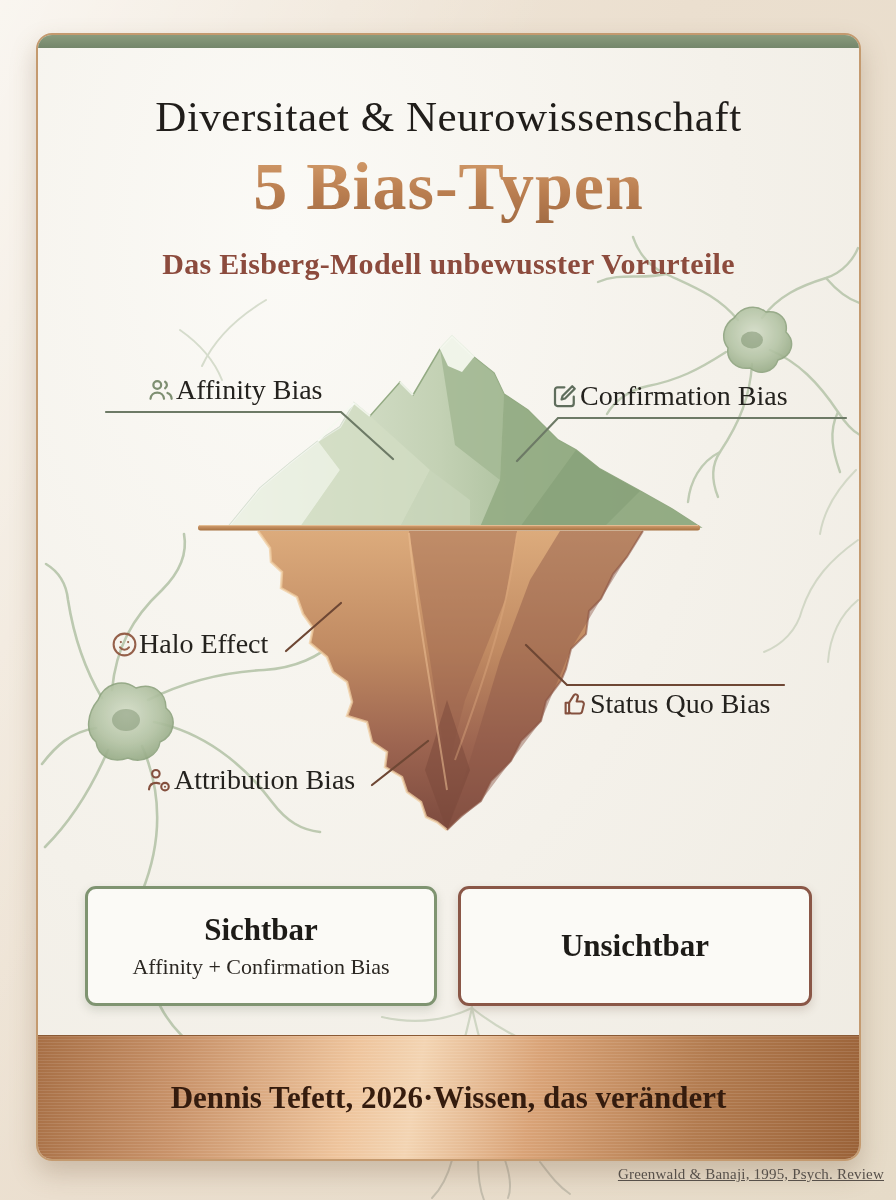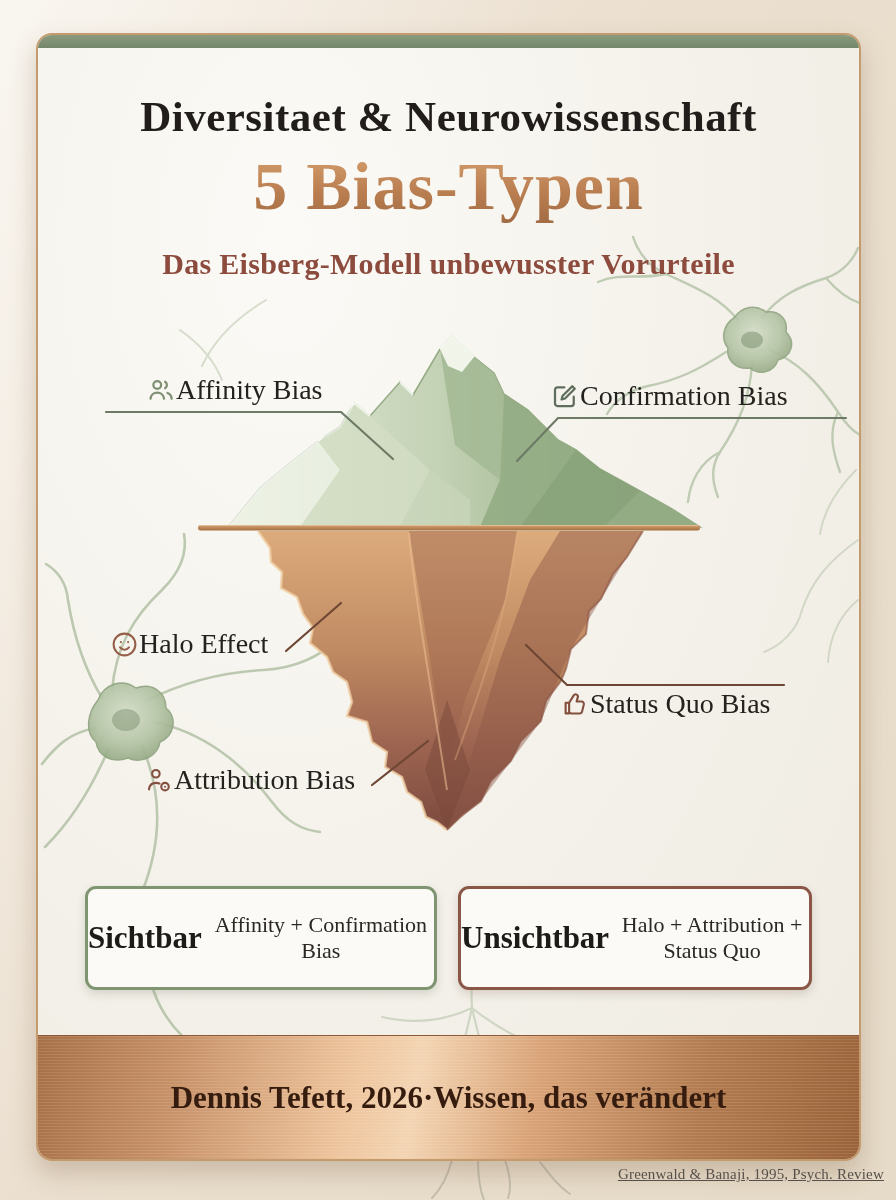--- a/index.html
+++ b/index.html
@@ -16,21 +16,21 @@
     border:2px solid #c49a6f; border-radius:16px; overflow:hidden;
     background:radial-gradient(ellipse at 30% 18%, #fbfaf6 0%, #f4f1ea 55%, #efebe2 100%);
     box-shadow:0 12px 26px rgba(120,90,60,.28);
   }
   .top-band{ position:absolute; left:0; top:0; right:0; height:13px;
     background:linear-gradient(#8a9b7d,#74866a); }
   .art{ position:absolute; inset:0; width:100%; height:100%; pointer-events:none; }
 
   .hdr-title{
     position:absolute; top:57px; left:0; right:0; text-align:center;
-    font-size:43px; font-weight:700; letter-spacing:.5px; color:#201d1a;
+    font-size:43px; font-weight:400; letter-spacing:.5px; color:#201d1a;
   }
   .hdr-headline{
     position:absolute; top:112px; left:0; right:0; text-align:center;
     font-size:68px; font-weight:700; letter-spacing:1px;
     color:#b5794c;
     background:linear-gradient(180deg,#d6a06e 5%,#bb7f51 55%,#a06a42 100%);
     -webkit-background-clip:text; background-clip:text; -webkit-text-fill-color:transparent;
   }
   .hdr-subtitle{
     position:absolute; top:212px; left:0; right:0; text-align:center;
@@ -40,22 +40,22 @@
   .bias-label{ position:absolute; display:flex; align-items:center; 
     font-size:28px; color:#24221e; white-space:nowrap; }
   .bias-label svg{ display:block; }
   .lbl-affinity{ left:108px; top:339px; }
   .lbl-confirmation{ left:512px; top:345px; }
   .lbl-halo{ left:72px; top:593px; }
   .lbl-status{ left:522px; top:653px; }
   .lbl-attribution{ left:106px; top:729px; }
 
   .legend-box{
-    position:absolute; top:851px; height:104px; border-radius:11px;
-    background:#fbfaf6; display:flex; flex-direction:row; align-items:center;
+    position:absolute; top:851px; height:120px; border-radius:11px;
+    background:#fbfaf6; display:flex; flex-direction:column; align-items:center;
     justify-content:center; gap:6px; text-align:center;
   }
   .box-visible{ left:47px; width:352px; border:3px solid #7f9471;
     box-shadow:0 4px 10px rgba(100,115,90,.22); }
   .box-invisible{ left:420px; width:354px; border:3px solid #8a5747;
     box-shadow:0 4px 10px rgba(115,85,70,.22); }
   .legend-title{ font-size:31px; font-weight:700; color:#1d1b17; }
   .legend-sub{ font-size:22px; color:#2b2722; }
 
   .footer-band{
@@ -251,21 +251,20 @@
       </svg>
       <span>Attribution Bias</span>
     </div>
 
     <div class="legend-box box-visible">
       <div class="legend-title">Sichtbar</div>
       <div class="legend-sub">Affinity + Confirmation Bias</div>
     </div>
     <div class="legend-box box-invisible">
       <div class="legend-title">Unsichtbar</div>
-      <div class="legend-sub">Halo + Attribution + Status Quo</div>
     </div>
 
     <div class="footer-band">
       <span class="footer-author">Dennis Tefett, 2026</span>
         <span class="footer-rest"> · </span>
         <span class="footer-rest">Wissen, das verändert</span>
     </div>
   </div>
 
   <div class="citation">Greenwald &amp; Banaji, 1995, Psych. Review</div>

